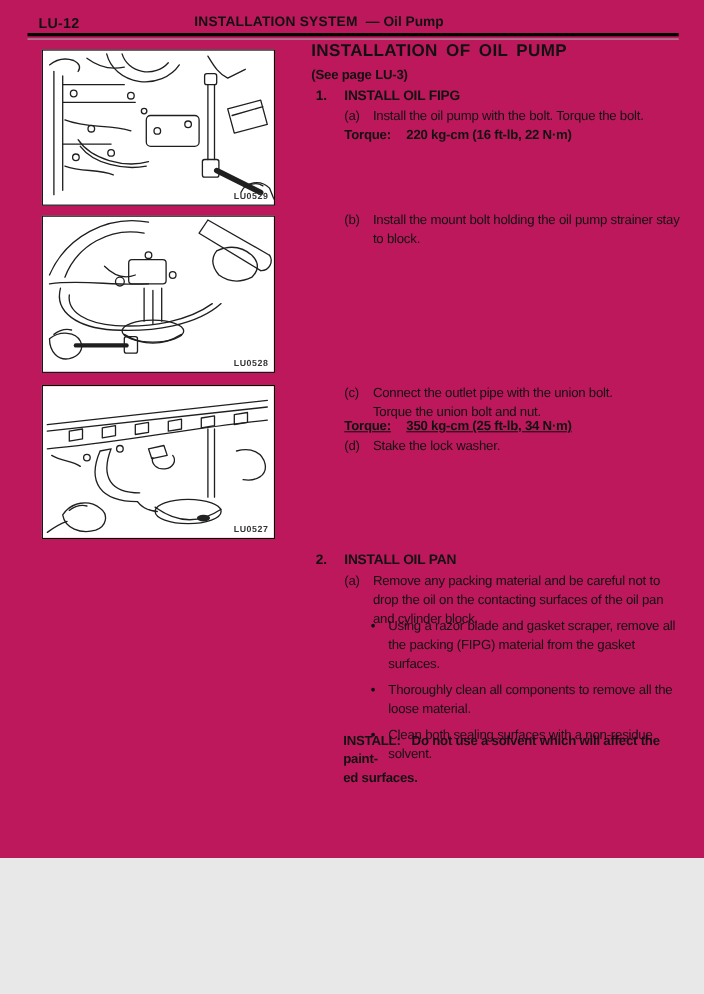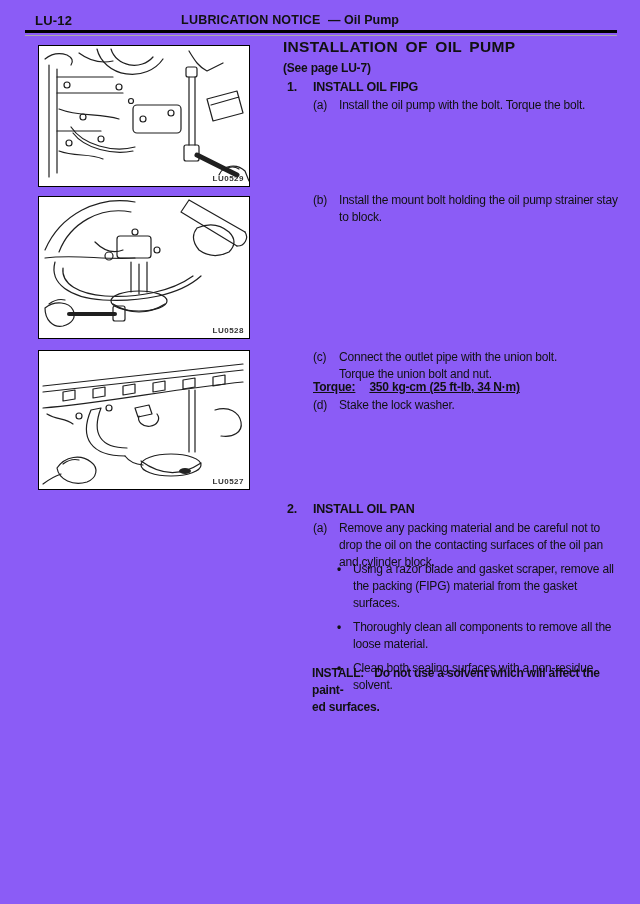--- a/index.html
+++ b/index.html
@@ -1,19 +1,19 @@
 <!DOCTYPE html>
 <html><head>
 <meta charset="utf-8">
 <style>
   html,body{margin:0;padding:0;background:#e8e8e8;}
   .page{
     position:relative;
-    width:640px;height:904px;
-    background:#8b5cf6;
+    width:640px;height:780px;
+    background:#be185d;
     font-family:"Liberation Sans",sans-serif;
     color:#111;
     overflow:hidden;
   }
   
   .page-code{
     position:absolute;left:35px;top:13px;
     font-size:13px;font-weight:700;letter-spacing:.2px;
   }
   .header-title{
@@ -71,21 +71,21 @@
   .notice .nl{margin-right:10px;}
   .notice .ntx{white-space:pre-line;}
 </style>
 </head>
 <body>
 
 <div class="page">
 
   <div class="page-code">LU-12</div>
   <div class="header-title">
-    <span class="ht-main">LUBRICATION NOTICE</span>
+    <span class="ht-main">INSTALLATION SYSTEM</span>
     <span class="ht-sub">—  Oil Pump</span>
   </div>
   <div class="rule-thick"></div>
   <div class="rule-thin"></div>
 
   <figure class="fig fig1">
     <svg viewBox="0 0 210 138" fill="none" stroke="#1f1f1f" stroke-width="1.2" stroke-linecap="round" stroke-linejoin="round">
       <path d="M6,12 q10,-8 22,-4 q8,4 4,10"></path>
       <path d="M40,6 q16,12 34,8"></path>
       <path d="M58,2 a36,32 0 0 0 66,10"></path>
@@ -165,30 +165,33 @@
       <ellipse cx="146" cy="119" rx="6" ry="3" fill="#222" stroke="none"></ellipse>
       <path d="M176,58 c14,-4 24,2 26,12 c2,10 -8,16 -20,14"></path>
       <path d="M18,116 c8,-12 24,-14 34,-6 c8,6 6,16 -4,20 c-14,4 -28,-2 -30,-14 z"></path>
       <path d="M4,132 c8,-6 12,-8 18,-10"></path>
       <path d="M24,112 q8,-6 16,-4"></path>
     </svg>
     <figcaption class="figlabel">LU0527</figcaption>
   </figure>
 
   <div class="tx title">INSTALLATION OF OIL PUMP</div>
-  <div class="tx ref">(See page LU-7)</div>
+  <div class="tx ref">(See page LU-3)</div>
 
   <div class="tx stephead s1">
     <span class="no">1.</span>
     <span>INSTALL OIL FIPG</span>
   </div>
 
   <div class="tx item ia1">
     <span class="lbl">(a)</span>
     <span class="txt">Install the oil pump with the bolt. Torque the bolt.</span>
+  </div>
+  <div class="tx torque tq1">
+    <span>Torque:</span><span class="tv">220 kg-cm (16 ft-lb, 22 N·m)</span>
   </div>
 
   <div class="tx item ib1">
     <span class="lbl">(b)</span>
     <span class="txt">Install the mount bolt holding the oil pump strainer stay
 to block.</span>
   </div>
 
   <div class="tx item ic1">
     <span class="lbl">(c)</span>

